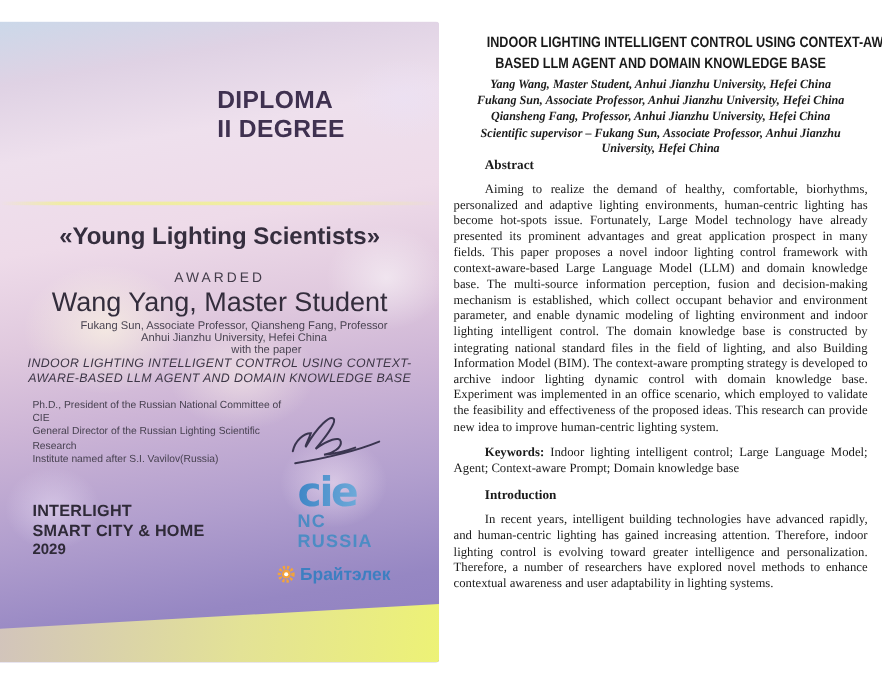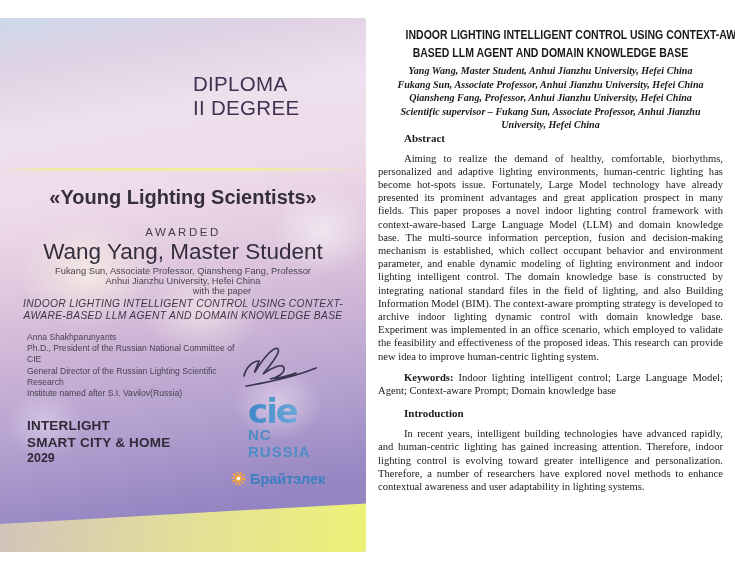--- a/index.html
+++ b/index.html
@@ -34,37 +34,37 @@
   .logo .circle{position:absolute;border-radius:50%;}
   .logo .c-blue-l{left:6px;top:34px;width:42px;height:42px;background:#b9cfe8;opacity:.85;}
   .logo .c-blue-r{left:72px;top:16px;width:44px;height:44px;background:#bcd2ea;opacity:.85;}
   .logo .c-yellow{left:25px;top:13px;width:66px;height:66px;background:#eef2a8;}
   .logo svg{position:absolute;left:33px;top:14px;}
   .logo-text{
     position:absolute;left:0;top:99px;width:118px;text-align:center;
     font-size:9.5px;font-weight:bold;letter-spacing:.6px;line-height:1.15;color:#3f3947;
   }
   .diploma-title{
-    position:absolute;left:193px;top:54px;font-size:20.5px;font-weight:normal;
+    position:absolute;left:181px;top:54px;font-size:20.5px;font-weight:bold;
     line-height:1.18;color:#3f3150;letter-spacing:.3px;
   }
   .contest-title{
     position:absolute;left:0;top:168px;width:100%;text-align:center;
     font-size:20px;font-weight:bold;color:#352e3e;
   }
   .awarded{
     position:absolute;left:0;top:208px;width:100%;text-align:center;
     font-size:11.5px;letter-spacing:2.5px;color:#433c4a;
   }
   .recipient{
     position:absolute;left:0;top:221px;width:100%;text-align:center;
     font-size:22.5px;color:#332d3c;
   }
   .cert-sub{position:absolute;left:0;width:100%;text-align:center;font-size:9.3px;color:#4a4452;}
-  .sub1{top:248px;} .sub2{top:258px;} .sub3{top:268px;padding-left:39px;}
+  .sub1{top:248px;padding-left:12px;} .sub2{top:258px;padding-left:12px;} .sub3{top:268px;padding-left:39px;}
   .cert-paper-title{
     position:absolute;left:0;top:280px;width:100%;text-align:center;
     font-size:10.3px;line-height:1.2;letter-spacing:.3px;color:#3d3646;font-style:italic;
   }
   .signer{
     position:absolute;left:27px;top:314px;width:210px;
     font-size:8.6px;line-height:1.3;color:#474150;
   }
   .signature{position:absolute;left:230px;top:318px;}
   .event{
@@ -122,21 +122,20 @@
   <div class="cert-sub sub1">Fukang Sun, Associate Professor, Qiansheng Fang, Professor</div>
   <div class="cert-sub sub2">Anhui Jianzhu University, Hefei China</div>
   <div class="cert-sub sub3">with the paper</div>
 
   <div class="cert-paper-title">
     <div>INDOOR LIGHTING INTELLIGENT CONTROL USING CONTEXT-</div>
     <div>AWARE-BASED LLM AGENT AND DOMAIN KNOWLEDGE BASE</div>
   </div>
 
   <div class="signer">
-    <div>Anna Shakhparunyants</div>
     <div>Ph.D., President of the Russian National Committee of CIE</div>
     <div>General Director of the Russian Lighting Scientific Research</div>
     <div>Institute named after S.I. Vavilov(Russia)</div>
   </div>
 
   <svg class="signature" width="90" height="62" viewBox="0 0 90 62">
     <path d="M14 40 C16 31 23 25 29 25 C27 31 24 36 25 36 C35 19 45 10 48 13 C51 16 39 31 33 38 C43 31 53 27 54 32 C55 37 47 42 40 43 C50 42 58 40 66 37 M16 50 C40 46 64 41 86 32" fill="none" stroke="#3a3550" stroke-width="1.7" stroke-linecap="round"></path>
   </svg>
 
   <div class="event">

